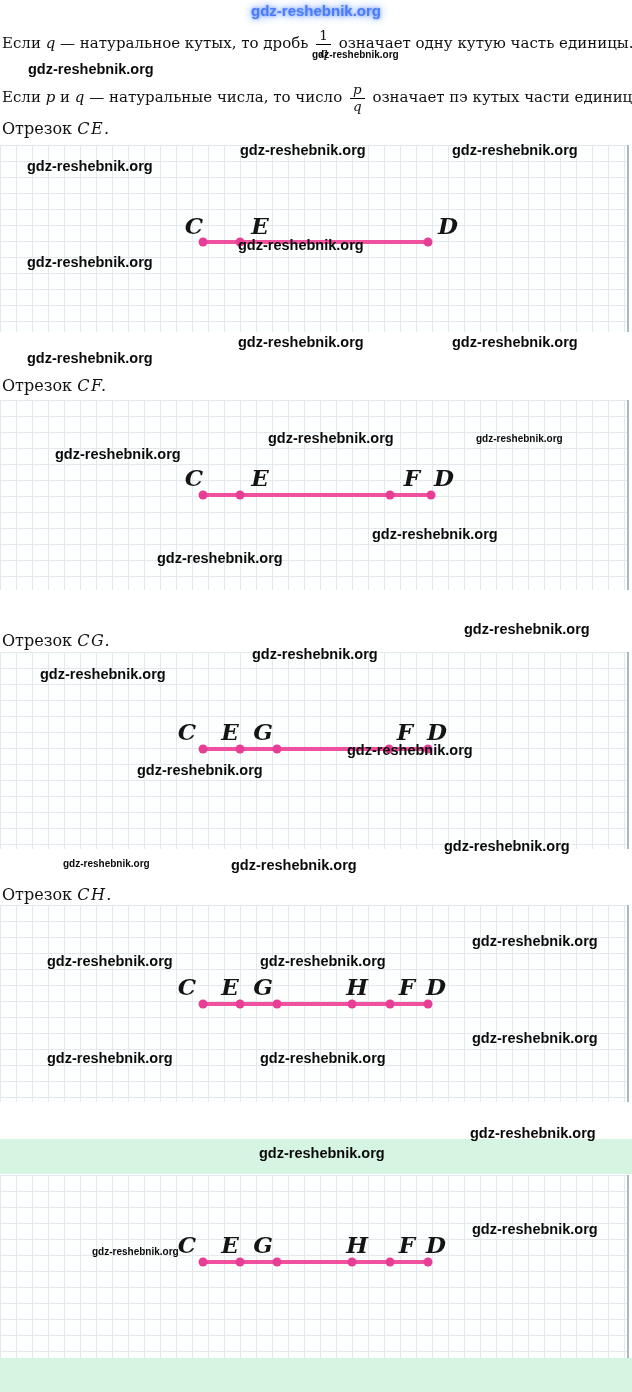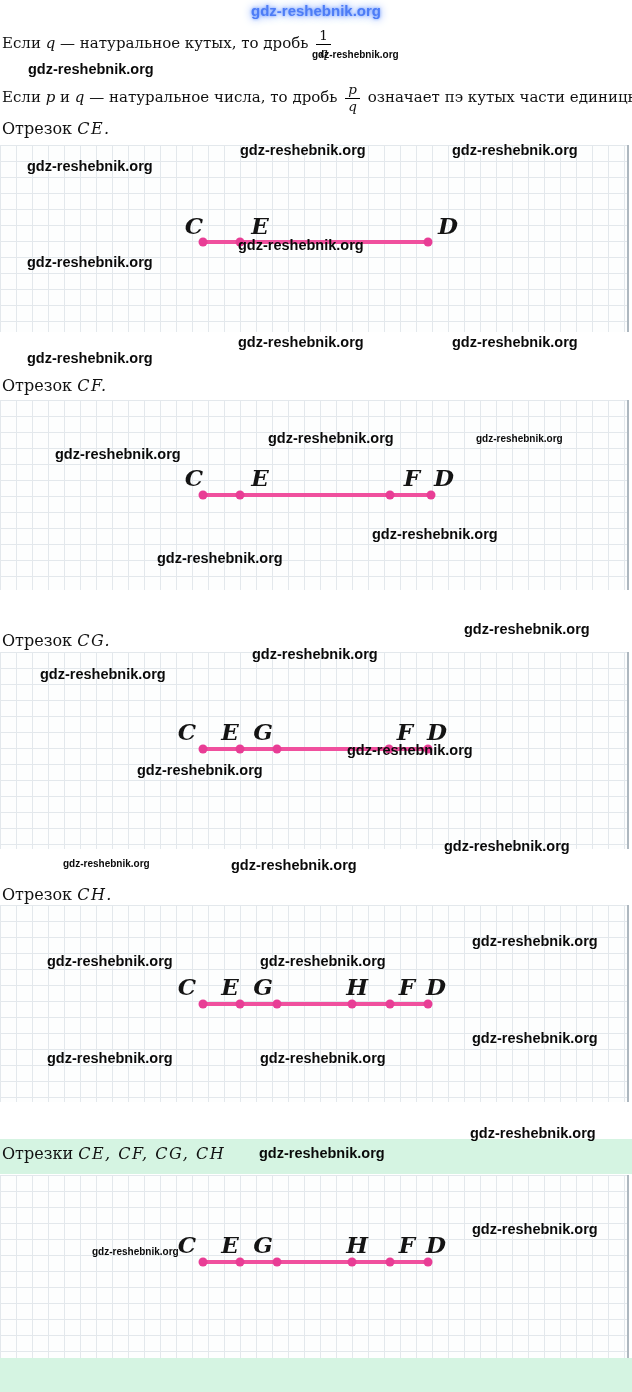--- a/index.html
+++ b/index.html
@@ -71,51 +71,48 @@
   <div class="grid-block" style="top:1175px;height:183px;"></div>
 
   <div class="green-band" style="top:1139px;height:35px;"></div>
   <div class="green-band" style="top:1358px;height:34px;"></div>
 
   <div class="intro" style="top:28px;">
     <span>Если</span>
     <span class="it">q</span>
     <span>— натуральное кутых, то дробь</span>
     <span class="frac"><span class="num">1</span><span class="den it">q</span></span>
+    <span>означает одну кутую часть единицы.</span>
   </div>
 
   <div class="intro" style="top:82px;">
     <span>Если</span>
     <span class="it">p</span>
     <span>и</span>
     <span class="it">q</span>
-    <span>— натуральное числа, то дробь</span>
+    <span>— натуральные числа, то число</span>
     <span class="frac"><span class="num it">p</span><span class="den it">q</span></span>
     <span>означает пэ кутых части единицы.</span>
   </div>
 
   <div class="heading" style="top:119px;">
     <span>Отрезок</span>
     <span class="math">CE.</span>
   </div>
   <div class="heading" style="top:376px;">
     <span>Отрезок</span>
     <span class="math">CF.</span>
   </div>
   <div class="heading" style="top:631px;">
     <span>Отрезок</span>
     <span class="math">CG.</span>
   </div>
   <div class="heading" style="top:885px;">
     <span>Отрезок</span>
     <span class="math">CH.</span>
-  </div>
-  <div class="heading" style="top:1144px;">
-    <span>Отрезки</span>
-    <span class="math">CE, CF, CG, CH</span>
   </div>
 
   <div class="seg-line" style="left:203px;top:240px;width:225px;"></div>
   <div class="dot" style="left:203px;top:242px;"></div>
   <div class="dot" style="left:240px;top:242px;"></div>
   <div class="dot" style="left:428px;top:242px;"></div>
   <span class="pt-label" style="left:194px;top:214px;">C</span>
   <span class="pt-label" style="left:260px;top:214px;">E</span>
   <span class="pt-label" style="left:448px;top:214px;">D</span>
 

